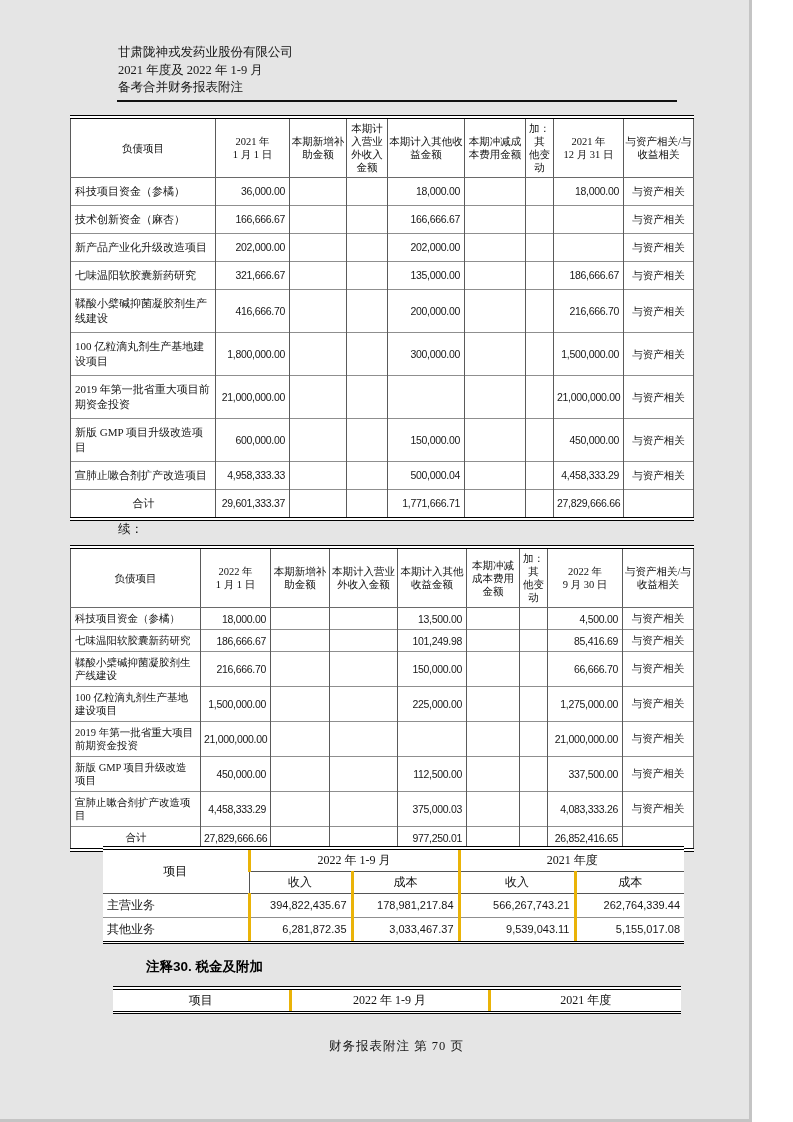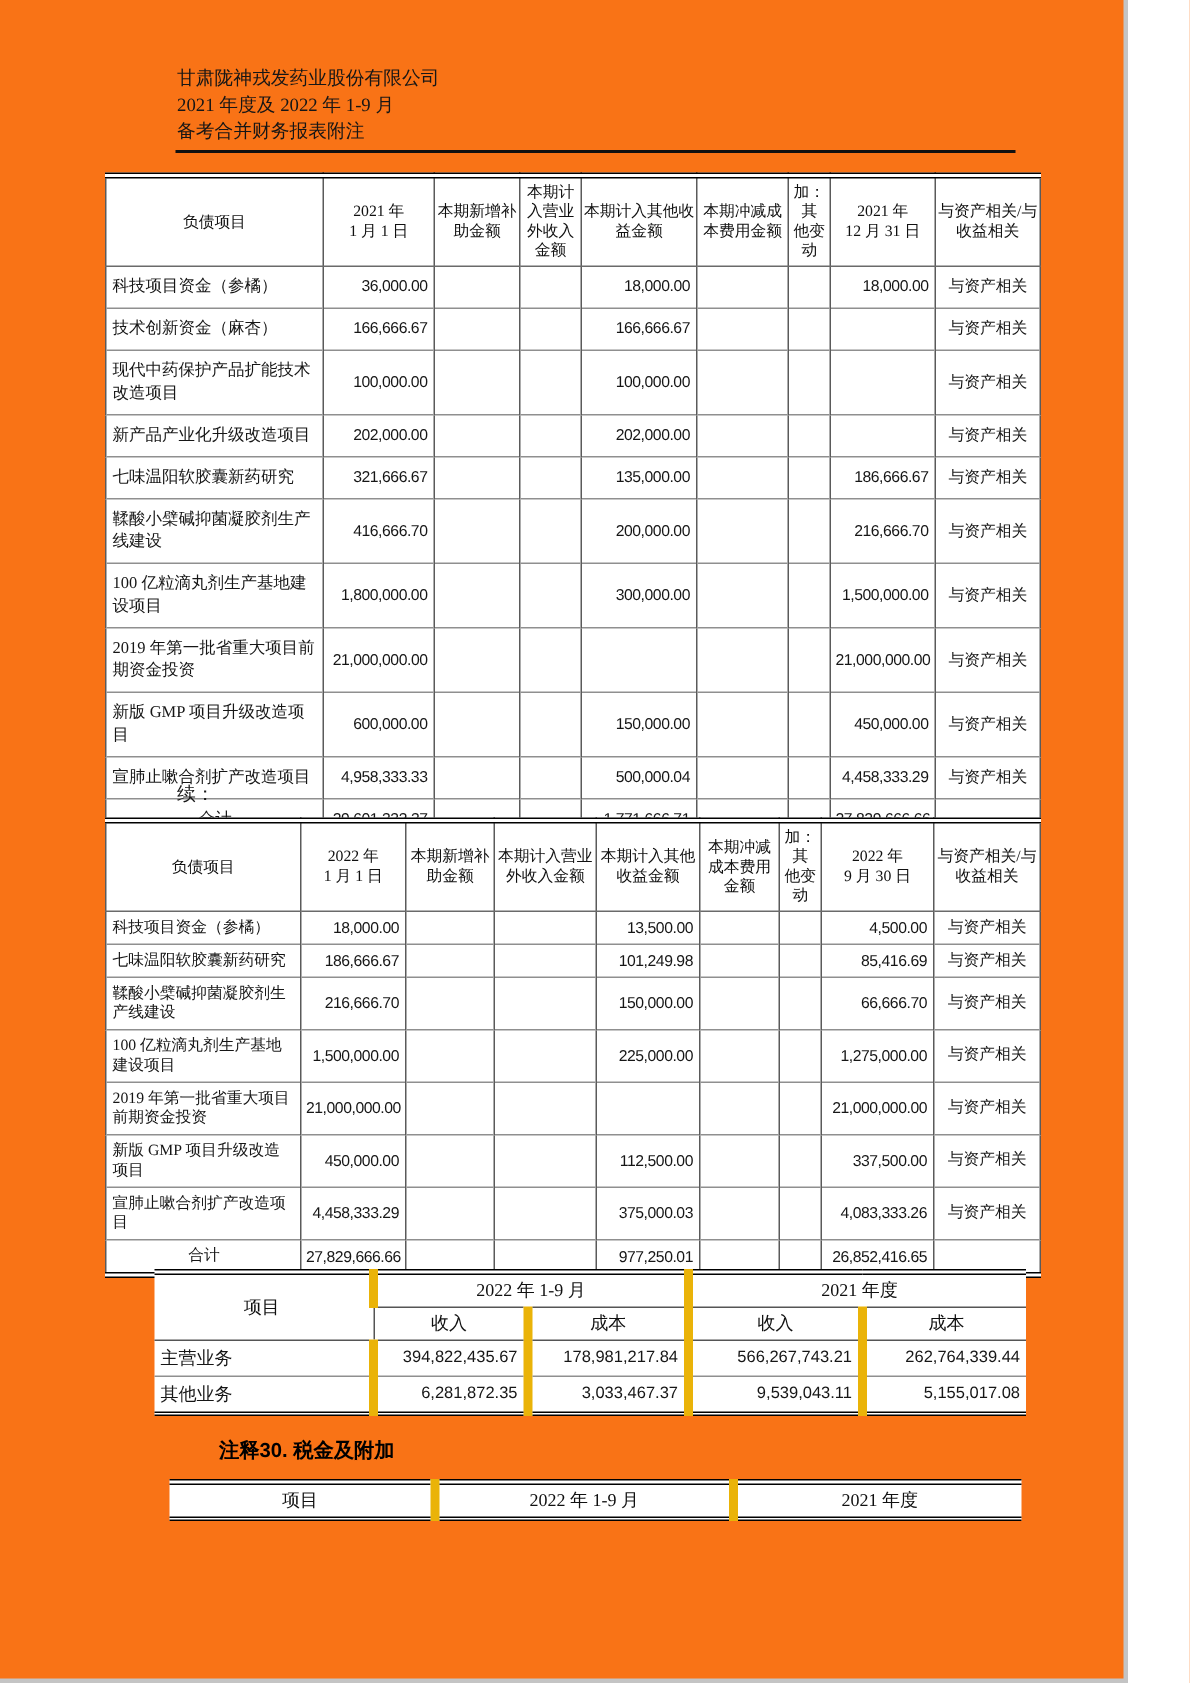--- a/index.html
+++ b/index.html
@@ -1,17 +1,17 @@
 <!DOCTYPE html>
 <html><head>
 <meta charset="utf-8">
 <style>
   html,body{margin:0;padding:0;background:#ffffff;}
   .page{
-    position:relative;width:752px;height:1122px;background:#f97316;overflow:hidden;
+    position:relative;width:752px;height:1122px;background:#e5e5e5;overflow:hidden;
     font-family:"Liberation Serif","DejaVu Serif",serif;color:#161616;
     box-shadow:inset -3px -3px 0 #c4c4c4;
   }
   .abs{position:absolute;}
   .doc-header{left:118px;top:44px;font-size:12.5px;line-height:17.5px;}
   .header-rule{left:117px;top:100px;width:560px;height:2px;background:#111;}
   .continuation{left:118px;top:521px;font-size:12.5px;}
   .note-title{font-weight:bold;font-size:13.5px;font-family:"Liberation Sans","DejaVu Sans",sans-serif;color:#000;}
   .footer{left:0;top:1038px;width:793px;text-align:center;font-size:12.5px;letter-spacing:1px;}
 
@@ -34,21 +34,21 @@
 
   td.label{text-align:left;font-size:11px;padding-left:4px !important;}
   td.num{text-align:right;font-family:"Liberation Sans","DejaVu Sans",sans-serif;
          font-size:10.5px;letter-spacing:-0.3px;white-space:nowrap;padding-right:4px !important;}
   td.rel{text-align:center;font-size:10.5px;white-space:nowrap;}
   td.center{text-align:center !important;font-size:11px;margin-left:27px;}
   tr.total-row td{border-top:1px solid #3a3a3a;}
 
   
   table.note{border-top:4px double #000;border-bottom:3px double #000;}
-  table.note th,table.note td{border-left:6px solid #eab308;border-right:1px solid #555;}
+  table.note th,table.note td{border-left:3px solid #eab308;border-right:1px solid #555;}
   table.note th:first-child,table.note td:first-child{border-left:none;}
   table.note th:last-child,table.note td:last-child{border-right:none;}
   table.note thead th{border-bottom:1px solid #555;font-size:12px;padding:4px 2px;line-height:13px;}
   table.note tbody td{border-top:1px solid #8f8f8f;padding:5px 4px;line-height:13px;}
   .t3{left:103px;top:846px;width:581px;}
   .t4{left:113px;top:986px;width:568px;}
   .t3 td.label,.t4 td.label{font-size:12px;}
   .t3 td.num{font-size:11px;letter-spacing:0;}
   .t4 thead th{padding:8px 2px;}
 </style>
@@ -110,31 +110,20 @@
           <td class="num">166,666.67</td>
           <td class="num"></td>
           <td class="num"></td>
           <td class="num">166,666.67</td>
           <td class="num"></td>
           <td class="num"></td>
           <td class="num"></td>
           <td class="rel">与资产相关</td>
         </tr>
         <tr>
-          <td class="label">现代中药保护产品扩能技术改造项目</td>
-          <td class="num">100,000.00</td>
-          <td class="num"></td>
-          <td class="num"></td>
-          <td class="num">100,000.00</td>
-          <td class="num"></td>
-          <td class="num"></td>
-          <td class="num"></td>
-          <td class="rel">与资产相关</td>
-        </tr>
-        <tr>
           <td class="label">新产品产业化升级改造项目</td>
           <td class="num">202,000.00</td>
           <td class="num"></td>
           <td class="num"></td>
           <td class="num">202,000.00</td>
           <td class="num"></td>
           <td class="num"></td>
           <td class="num"></td>
           <td class="rel">与资产相关</td>
         </tr>
@@ -393,14 +382,15 @@
     <thead>
       <tr>
         <th>项目</th>
         <th>2022 年 1-9 月</th>
         <th>2021 年度</th>
       </tr>
     </thead>
     <tbody></tbody>
   </table>
 
+  <div class="abs footer">财务报表附注 第 70 页</div>
 
 </div>
 
 </body></html>

